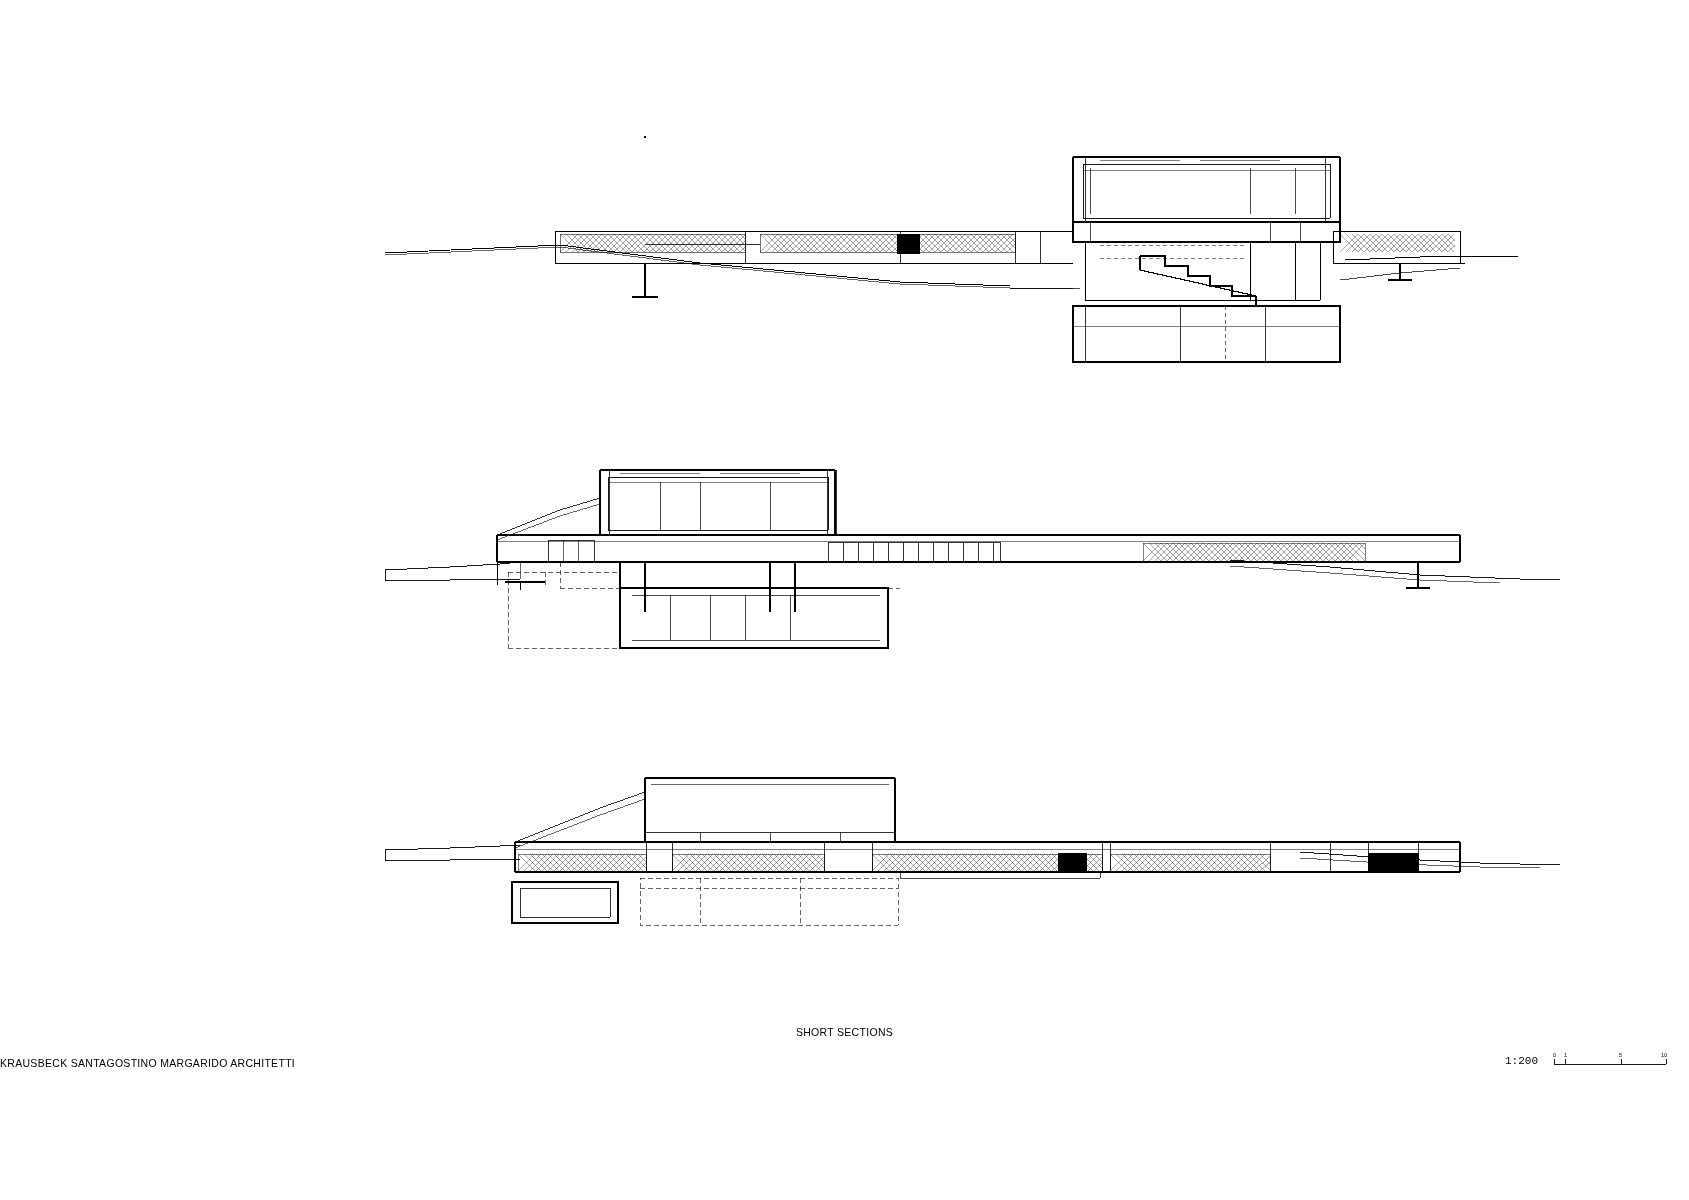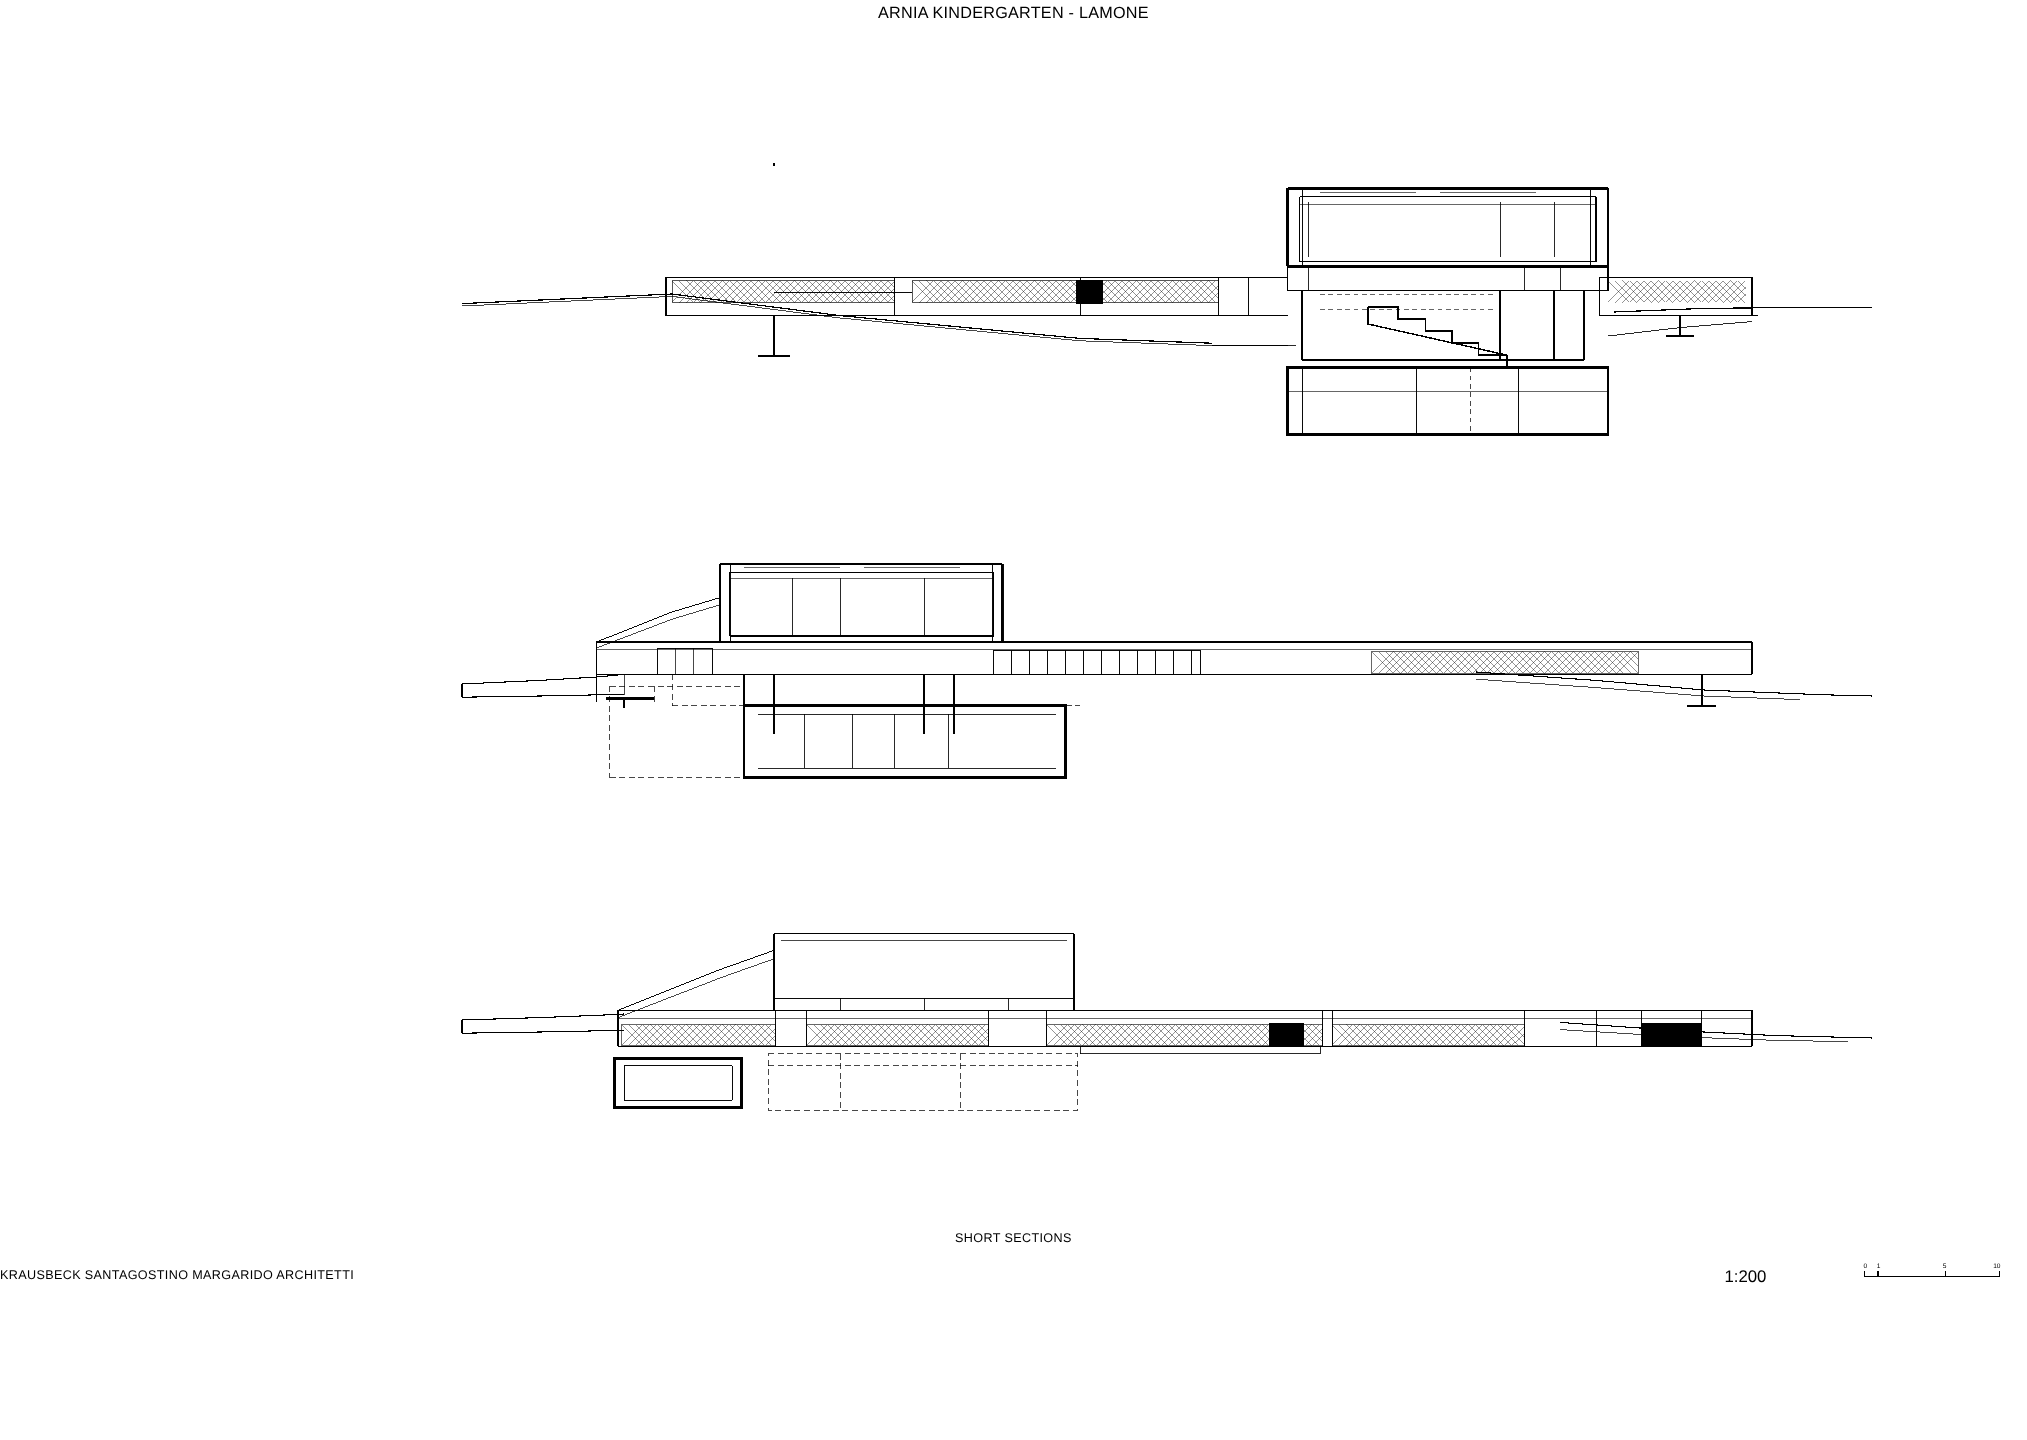--- a/index.html
+++ b/index.html
@@ -43,23 +43,24 @@
     position: absolute;
     top: 1057px;
     left: 0;
     width: 1689px;
     text-align: left;
     font-size: 10.5px;
     letter-spacing: 0.3px;
   }
   .scale-label {
     position: absolute;
-    left: 1437px;
+    left: 1505px;
     top: 1055px;
-    font-size: 14px;
+    font-size: 11px;
+    font-family: Liberation Mono, monospace;
   }
   .scalebar {
     position: absolute;
     left: 1550px;
     top: 1050px;
     width: 120px;
     height: 24px;
   }
   .drawing-svg {
     position: absolute;
@@ -68,21 +69,20 @@
   }
   svg text {
     font-family: "Liberation Sans", sans-serif;
   }
 </style>
 </head>
 <body>
 
 <div class="sheet">
 
-  <div class="title-main">ARNIA KINDERGARTEN - LAMONE</div>
 
   <svg class="drawing-svg" width="1689" height="360" style="top:130px;left:0px;" viewBox="0 0 1689 360">
     <g fill="none" stroke="#000" stroke-width="1" shape-rendering="crispEdges">
 
       <path d="M385 123 L560 115 L700 133 L900 152 L1010 156" stroke-width="1"></path>
       <path d="M385 125 L560 117 L700 135 L900 154 L1010 158" stroke-width="0.6"></path>
       <path d="M1345 130 L1420 127 L1520 126 L1560 126" stroke-width="1"></path>
       <path d="M1010 158 L1080 158" stroke-width="0.7"></path>
 
       <path d="M555 101 L1073 101" stroke-width="1"></path>

